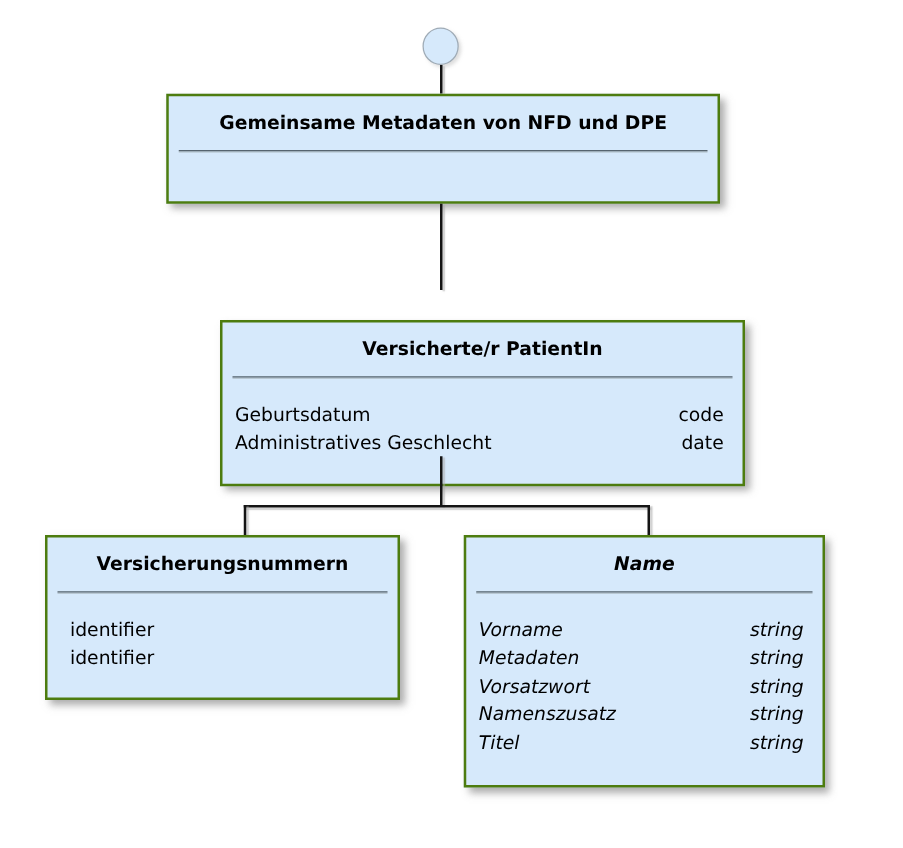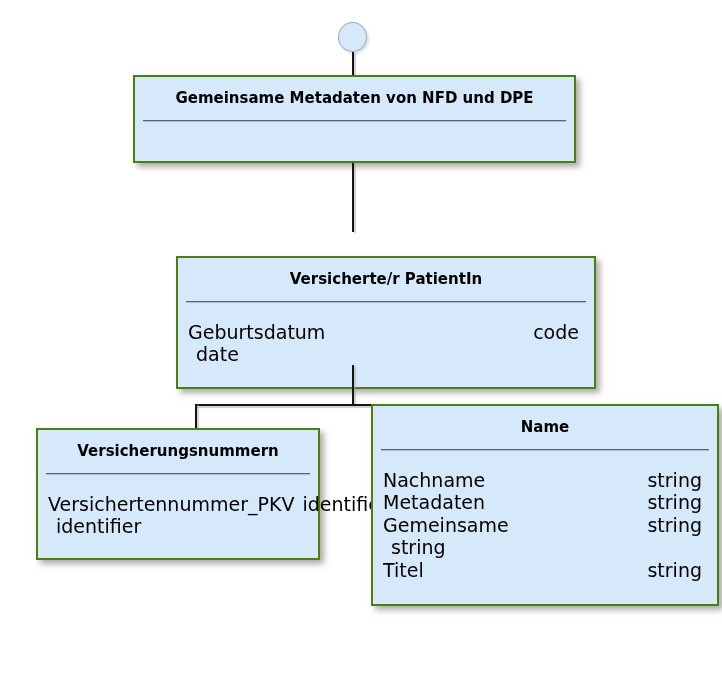--- a/index.html
+++ b/index.html
@@ -60,21 +60,21 @@
     margin: 0 8px;
     background: #56646f;
     box-shadow: 0 1px 0 #aebdc6;
   }
   .node-body {
     padding: 19px 15px 0 10px;
   }
   .attr-row {
     display: flex;
     justify-content: space-between;
-    font-size: 19px;
+    font-size: 15px;
     line-height: 22.4px;
     white-space: nowrap;
     align-items: flex-end;
   }
   .attr-name { text-align: left; }
   .attr-type { text-align: right; padding-left: 8px; }
 </style>
 </head>
 <body>
 
@@ -94,61 +94,62 @@
 
   <div class="node" style="left:176px; top:232px; width:420px; height:133px;margin-top:24px;">
     <div class="node-title">Versicherte/r PatientIn</div>
     <div class="node-sep"></div>
     <div class="node-body">
       <div class="attr-row">
         <span class="attr-name">Geburtsdatum</span>
         <span class="attr-type">code</span>
       </div>
       <div class="attr-row">
+        <span class="attr-name">Administratives Geschlecht</span>
         <span class="attr-type">date</span>
       </div>
     </div>
   </div>
 
   <div class="edge edge-v" style="left:352px; top:365px; height:40px;"></div>
   <div class="edge edge-h" style="left:195px; top:404px; width:325px;"></div>
   <div class="edge edge-v" style="left:195px; top:404px; height:24px;"></div>
   <div class="edge edge-v" style="left:518px; top:404px; height:24px;"></div>
 
   <div class="node" style="left:36px; top:428px; width:284px; height:132px;">
     <div class="node-title">Versicherungsnummern</div>
     <div class="node-sep"></div>
     <div class="node-body">
       <div class="attr-row">
-        <span class="attr-name">Versichertennummer_PKV</span>
         <span class="attr-type">identifier</span>
       </div>
       <div class="attr-row">
         <span class="attr-type">identifier</span>
       </div>
     </div>
   </div>
 
-  <div class="node" style="left:371px; top:404px; width:348px; height:202px;">
+  <div class="node" style="left:371px; top:428px; width:289px; height:202px;font-style:italic;">
     <div class="node-title">Name</div>
     <div class="node-sep"></div>
     <div class="node-body">
       <div class="attr-row">
-        <span class="attr-name">Nachname</span>
+        <span class="attr-name">Vorname</span>
         <span class="attr-type">string</span>
       </div>
       <div class="attr-row">
         <span class="attr-name">Metadaten</span>
         <span class="attr-type">string</span>
       </div>
       <div class="attr-row">
-        <span class="attr-name">Gemeinsame</span>
+        <span class="attr-name">Vorsatzwort</span>
         <span class="attr-type">string</span>
       </div>
       <div class="attr-row">
+        <span class="attr-name">Namenszusatz</span>
         <span class="attr-type">string</span>
       </div>
       <div class="attr-row">
         <span class="attr-name">Titel</span>
         <span class="attr-type">string</span>
       </div>
     </div>
   </div>
 
 </div>

